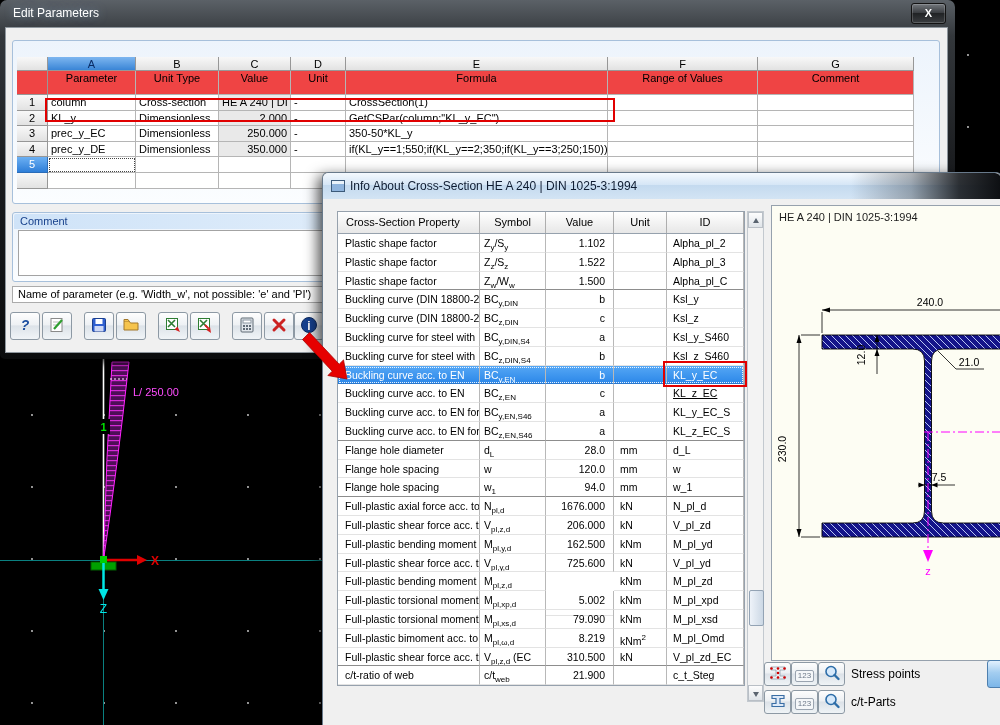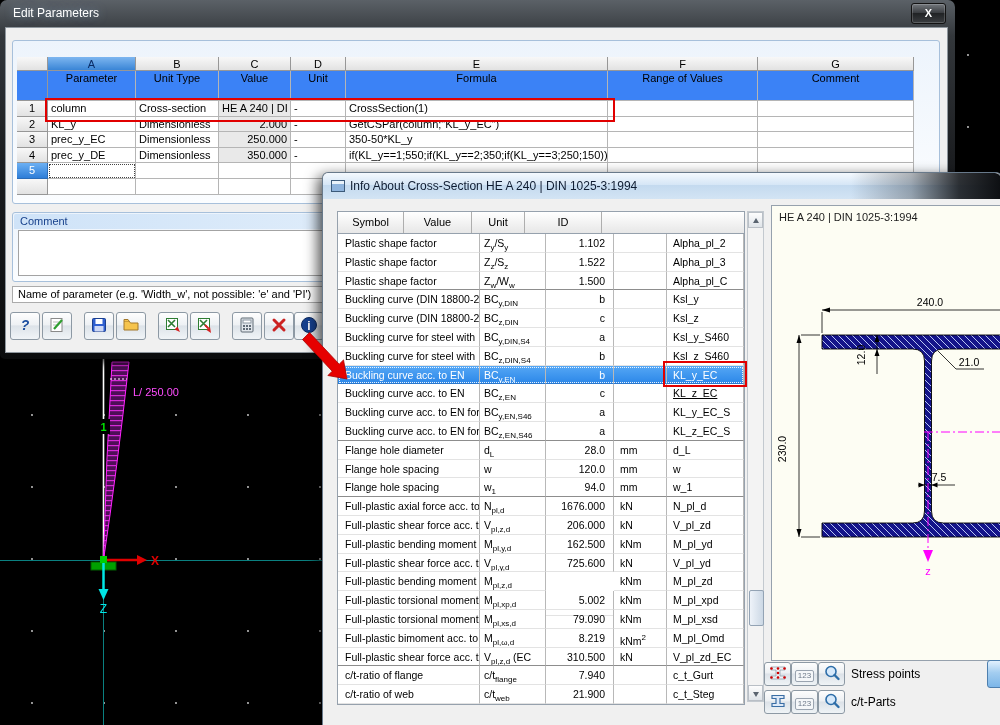--- a/index.html
+++ b/index.html
@@ -37,21 +37,21 @@
     border:1px solid #ababab;font-size:11px;line-height:15px;padding-left:5px;box-sizing:border-box;color:#000}
 
   
   #param-table{position:absolute;left:4px;top:16px;background:#fff}
   .prow{display:flex}
   .pcell{box-sizing:border-box;border-right:1px solid #b5b5b5;border-bottom:1px solid #b5b5b5;
     font-size:11px;line-height:14px;padding:0 3px;overflow:hidden;white-space:nowrap;background:#fff}
   .gut{background:linear-gradient(#f8f8f8,#e2e2e2);border-right:1px solid #979797;
     border-bottom:1px solid #979797;text-align:center}
   .letters .pcell{height:14px}
-  .hdrrow .pcell{height:30px;text-align:center;background:#3b82f6}
+  .hdrrow .pcell{height:24px;text-align:center;background:#ef4444}
   .drow .pcell{height:15.6px;line-height:15px}
   .colsel{background:linear-gradient(#7db6f0,#3a85d6)!important;color:#0a2c66}
   .numsel{background:linear-gradient(#6cb0f3,#2e7ed8)!important;color:#fff;border-color:#2a6cb8!important}
   .shade{background:#e9e9e9}
   .num-r{text-align:right}
   .focuscell{outline:1px dotted #444;outline-offset:-2px}
 
   
   #toolbar{position:absolute;left:10px;top:312px;height:30px}
   .tbtn{position:absolute;top:0;width:30px;height:28px;border:1px solid #8d99a4;border-radius:3px;
@@ -465,20 +465,21 @@
   <div class="ititlebar">
     <svg class="iicon" width="14" height="12">
       <rect x="0.5" y="0.5" width="13" height="11" fill="#8fb4dd" stroke="#3c5a7a"></rect>
       <rect x="1" y="1" width="12" height="3" fill="#e9f2fa"></rect>
     </svg>
     <span class="ititle">Info About Cross-Section HE A 240 | DIN 1025-3:1994</span>
   </div>
 
   <div id="info-table">
     <div class="ihead" id="info-headers">
+        <div class="ih left" style="width: 142px;">Cross-Section Property</div>
         <div class="ih" style="width: 66px;">Symbol</div>
         <div class="ih" style="width: 68px;">Value</div>
         <div class="ih" style="width: 53px;">Unit</div>
         <div class="ih" style="width: 77px;">ID</div>
       </div>
     <div id="info-rows">
         <div class="irow">
           <div class="ic p" style="width: 142px;">Plastic shape factor</div>
           <div class="ic s" style="width: 66px;">Z<sub>y</sub>/S<sub>y</sub></div>
           <div class="ic v" style="width: 68px;">1.102</div>
@@ -631,27 +632,20 @@
           <div class="ic v" style="width: 68px;">8.219</div>
           <div class="ic u" style="width: 53px;">kNm<sup>2</sup></div>
           <div class="ic id" style="width: 77px;">M_pl_Omd</div>
         </div>
         <div class="irow gsep">
           <div class="ic p" style="width: 142px;">Full-plastic shear force acc. t</div>
           <div class="ic s" style="width: 66px;">V<sub>pl,z,d</sub> (EC</div>
           <div class="ic v" style="width: 68px;">310.500</div>
           <div class="ic u" style="width: 53px;">kN</div>
           <div class="ic id" style="width: 77px;">V_pl_zd_EC</div>
-        </div>
-        <div class="irow">
-          <div class="ic p" style="width: 142px;">c/t-ratio of flange</div>
-          <div class="ic s" style="width: 66px;">c/t<sub>flange</sub></div>
-          <div class="ic v" style="width: 68px;">7.940</div>
-          <div class="ic u" style="width: 53px;"></div>
-          <div class="ic id" style="width: 77px;">c_t_Gurt</div>
         </div>
         <div class="irow">
           <div class="ic p" style="width: 142px;">c/t-ratio of web</div>
           <div class="ic s" style="width: 66px;">c/t<sub>web</sub></div>
           <div class="ic v" style="width: 68px;">21.900</div>
           <div class="ic u" style="width: 53px;"></div>
           <div class="ic id" style="width: 77px;">c_t_Steg</div>
         </div>
       </div>
   </div>

